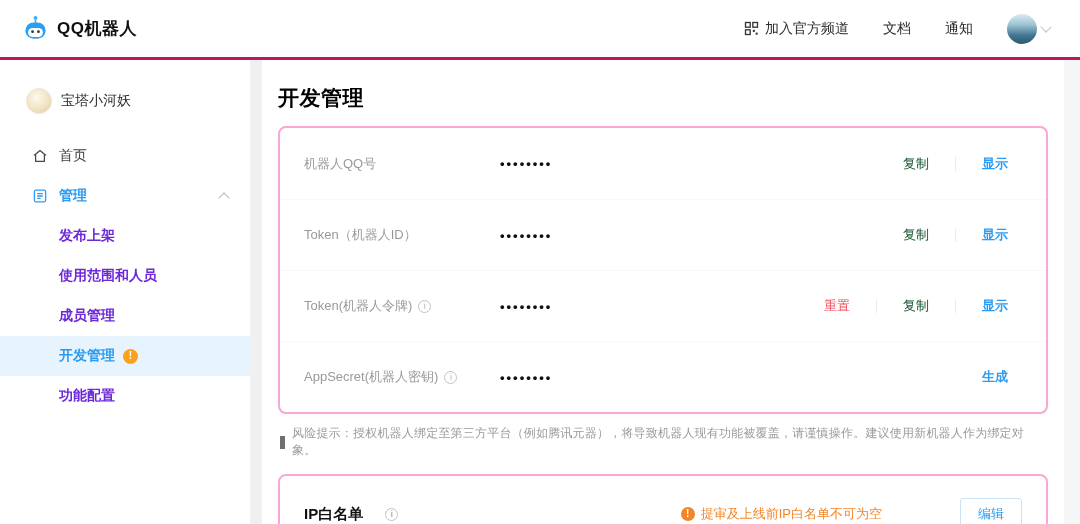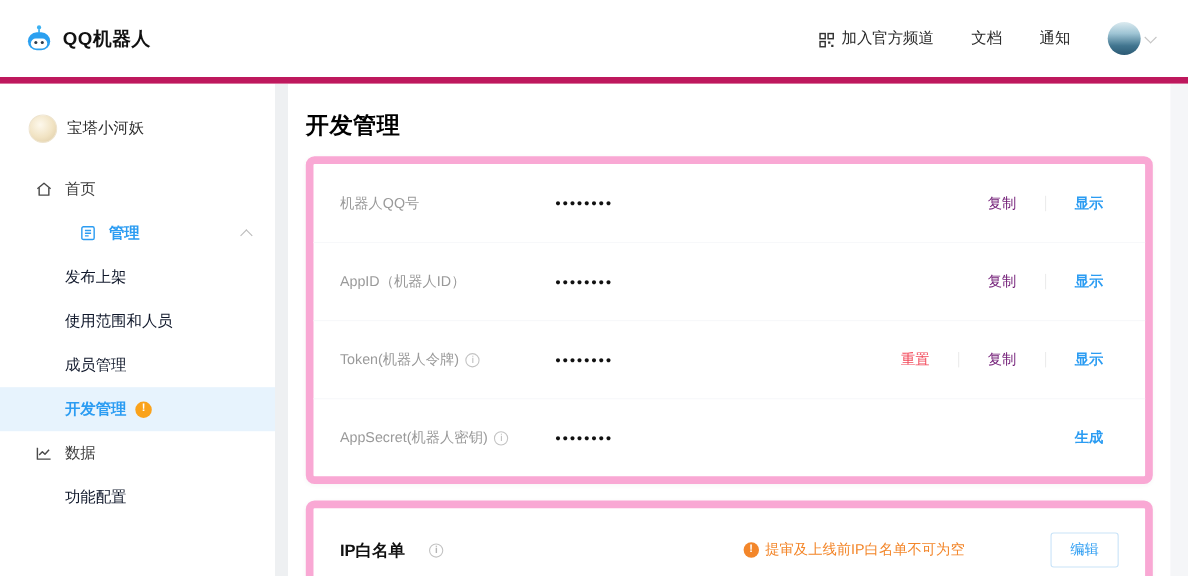--- a/index.html
+++ b/index.html
@@ -1,25 +1,25 @@
 <!DOCTYPE html>
 <html><head>
 <meta charset="utf-8">
 <style>
   * { margin:0; padding:0; box-sizing:border-box; }
   html,body { width:1080px; height:524px; overflow:hidden; background:#fff;
     font-family:"Liberation Sans","DejaVu Sans",sans-serif; color:#333; }
 
   
-  .header { height:76px; display:flex; align-items:center; justify-content:space-between;
-    padding:0 30px 0 22px; background:#fff; border-bottom:6px solid #be185d; position:relative; z-index:5; }
+  .header { height:60px; display:flex; align-items:center; justify-content:space-between;
+    padding:0 30px 0 22px; background:#fff; border-bottom:3px solid #be185d; position:relative; z-index:5; }
   .logo { display:flex; align-items:center; gap:8px; }
   .logo-text { font-size:17px; font-weight:700; color:#111; letter-spacing:.5px; }
   .hnav { display:flex; align-items:center; gap:34px; }
-  .hnav-item { display:flex; align-items:flex-end; gap:6px; font-size:14px; color:#2a2a2a; cursor:pointer; }
+  .hnav-item { display:flex; align-items:center; gap:6px; font-size:14px; color:#2a2a2a; cursor:pointer; }
   .avatar-wrap { display:flex; align-items:center; gap:5px; cursor:pointer; }
   .h-avatar { width:30px; height:30px; border-radius:50%;
     background:linear-gradient(180deg,#dcebf0 0%,#9ec4d4 35%,#41758f 72%,#2c5a74 100%); }
   .chev-down { width:8px; height:8px; border-right:1.5px solid #c5c5c5; border-bottom:1.5px solid #c5c5c5;
     transform:rotate(45deg); margin-top:-3px; }
 
   
   .app-body { display:flex; height:464px; }
   .sidebar { width:250px; background:#fff; flex:0 0 250px; }
   .gutter { width:12px; flex:0 0 12px; background:#eef0f2; }
@@ -29,44 +29,44 @@
   
   .user-row { display:flex; align-items:center; gap:9px; padding:28px 12px 22px 26px; }
   .s-avatar { width:26px; height:26px; border-radius:50%;
     background:radial-gradient(circle at 40% 35%, #fdf8ec 0%, #f1e3c3 55%, #dcc9a2 100%);
     border:1px solid #eee4cf; }
   .user-name { font-size:14px; color:#2a2a2a; }
   .menu { }
   .menu-item { height:40px; display:flex; align-items:center; padding-left:32px; position:relative;
     font-size:14px; color:#404040; cursor:pointer; }
   .menu-item .mi-icon { width:17px; height:17px; margin-right:10px; display:flex; align-items:center; }
-  .menu-item.blue { color:#2b9cf2; font-weight:700;margin-left:40px; }
+  .menu-item.blue { color:#2b9cf2; font-weight:700; }
   .menu-sub { height:40px; display:flex; align-items:center; padding-left:59px;
-    font-size:14px; color:#0f172a; cursor:pointer; }
+    font-size:14px; color:#6d28d9; cursor:pointer;font-weight:bold; }
   .menu-sub.active { background:#e7f3fd; color:#2b9cf2; font-weight:700; }
   .chev-up { position:absolute; right:22px; width:8px; height:8px; border-right:1.4px solid #bbb;
     border-bottom:1.4px solid #bbb; transform:rotate(-135deg); margin-top:3px; }
   .warn-badge { width:15px; height:15px; border-radius:50%; background:#faa21b; color:#fff;
     font-size:10px; font-weight:700; display:inline-flex; align-items:center; justify-content:center;
     margin-left:8px; line-height:1; }
 
   
   .page-title { font-size:21px; font-weight:700; color:#000; padding:24px 0 14px 0; letter-spacing:.5px; }
-  .card { background:#fff; border:7px solid #f9a8d4; border-radius:8px; box-shadow:0 1px 4px rgba(0,0,0,.03); }
+  .card { background:#fff; border:2px solid #f9a8d4; border-radius:8px; box-shadow:0 1px 4px rgba(0,0,0,.03); }
   .dev-card { }
   .dev-row { height:71px; display:flex; align-items:center; padding:0 34px 0 24px; }
   .dev-row + .dev-row { border-top:1px solid #f7f8fa; }
   .dev-label { width:196px; font-size:13px; color:#9a9a9a; display:flex; align-items:center; gap:6px; }
   .info-i { width:13px; height:13px; border:1px solid #c3c3c3; border-radius:50%; color:#b5b5b5;
     font-size:9px; display:inline-flex; align-items:center; justify-content:center; line-height:1;
     font-style:normal; flex:0 0 13px; }
   .dev-value { font-size:13px; font-weight:700; color:#111; letter-spacing:2px; }
   .dev-actions { margin-left:auto; display:flex; align-items:center; }
   .act { font-size:13px; cursor:pointer; padding:0 4px; }
-  .act.default { color:#701a75; }
+  .act.default { color:#14532d; }
   .act.primary { color:#2b9cf2;font-weight:bold; }
   .act.danger { color:#f2495a; }
   .act-divider { width:1px; height:14px; background:#ececec; margin:0 22px; }
 
   .risk-tip { display:flex; align-items:center; gap:7px; margin:11px 2px 0 2px; }
   .risk-bar { width:5px; height:13px; background:#6f6f6f; flex:0 0 5px; }
   .risk-text { font-size:12px; color:#9b9b9b; letter-spacing:.2px; }
 
   .ip-card { margin-top:15px; height:150px; }
   .ip-head { display:flex; align-items:center; padding:22px 24px 0 24px; }
@@ -159,29 +159,20 @@
       </div>
       <div class="menu-sub">
         <span>成员管理</span>
       </div>
 
       <div class="menu-sub active">
         <span>开发管理</span>
         <span class="warn-badge">!</span>
       </div>
 
-      <div class="menu-item">
-        <span class="mi-icon">
-          <svg width="16" height="16" viewBox="0 0 16 16" fill="none" stroke="#4a4a4a" stroke-width="1.3" stroke-linejoin="round">
-            <path d="M2 3v10.4h12"></path>
-              <path d="M3.6 9.6l2.9-3 2.4 2.4 3.7-4.2"></path>
-          </svg>
-        </span>
-        <span>数据</span>
-      </div>
 
 
       <div class="menu-sub">
         <span>功能配置</span>
       </div>
     </div>
   </div>
 
   <div class="gutter"></div>
 
@@ -197,21 +188,21 @@
         <span class="dev-value">••••••••</span>
         <span class="dev-actions">
           <span class="act default">复制</span>
           <span class="act-divider"></span>
           <span class="act primary">显示</span>
         </span>
       </div>
 
       <div class="dev-row">
         <span class="dev-label">
-          <span>AppID（机器人ID）</span>
+          <span>Token（机器人ID）</span>
         </span>
         <span class="dev-value">••••••••</span>
         <span class="dev-actions">
           <span class="act default">复制</span>
           <span class="act-divider"></span>
           <span class="act primary">显示</span>
         </span>
       </div>
 
       <div class="dev-row">
@@ -234,20 +225,24 @@
           <span>AppSecret(机器人密钥)</span>
           <i class="info-i">i</i>
         </span>
         <span class="dev-value">••••••••</span>
         <span class="dev-actions">
           <span class="act primary">生成</span>
         </span>
       </div>
     </div>
 
+    <div class="risk-tip">
+      <span class="risk-bar"></span>
+      <span class="risk-text">风险提示：授权机器人绑定至第三方平台（例如腾讯元器），将导致机器人现有功能被覆盖，请谨慎操作。建议使用新机器人作为绑定对象。</span>
+    </div>
 
     <div class="card ip-card">
       <div class="ip-head">
         <span class="ip-title">
           <span>IP白名单</span>
           <i class="info-i">i</i>
         </span>
         <span class="ip-right">
           <span class="ip-warning">
             <span class="warn-circle">!</span>

